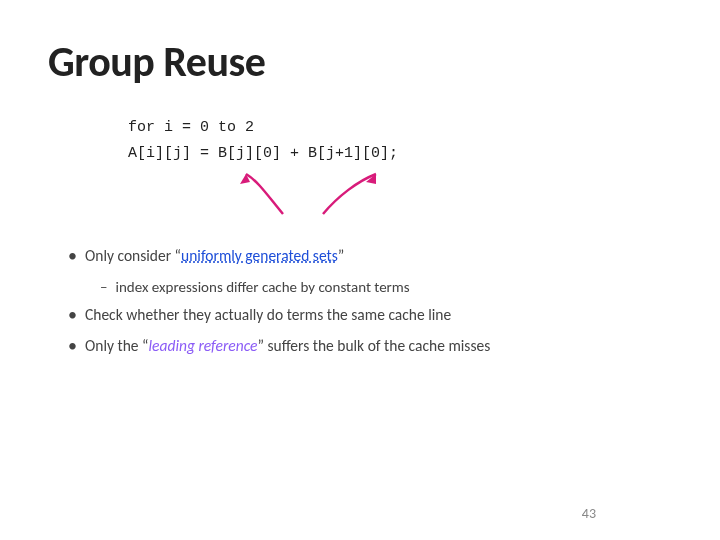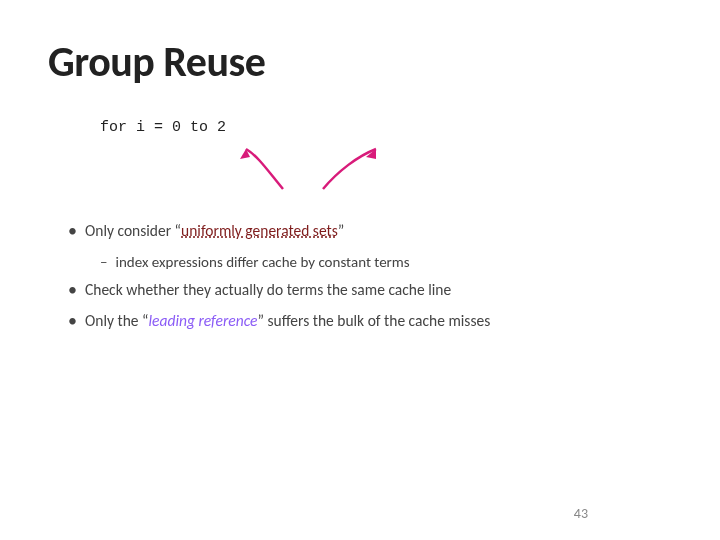--- a/index.html
+++ b/index.html
@@ -27,21 +27,21 @@
       color: #222222;
       margin-bottom: 28px;
       letter-spacing: -0.5px;
     }
 
     .code-block {
       font-family: 'Courier New', Courier, monospace;
       font-size: 15px;
       color: #222222;
       line-height: 1.7;
-      margin-left: 52px;
+      margin-left: 80px;
       margin-bottom: 10px;
       position: relative;
     }
 
     .arrows-container {
       position: relative;
       height: 50px;
       margin-left: 80px;
       margin-bottom: 18px;
     }
@@ -72,21 +72,21 @@
       font-size: 18px;
       line-height: 1.4;
       flex-shrink: 0;
     }
 
     .bullet-text {
       flex: 1;
     }
 
     .highlight-green {
-      color: #7f1d1d;
+      color: #1d4ed8;
       text-decoration: underline;
       text-decoration-style: dotted;
       text-align: center;
     }
 
     .highlight-pink {
       color: #8b5cf6;
       font-style: italic;
     }
 
@@ -100,34 +100,35 @@
       gap: 8px;
     }
 
     .sub-dash {
       color: #444444;
     }
 
     .page-number {
       position: absolute;
       bottom: 18px;
-      right: 56px;
+      right: 48px;
       font-size: 14px;
       color: #888888;
     }
   </style>
 </head>
 <body>
 
 <div class="slide">
 
   <h1 class="title">Group Reuse</h1>
 
   <div class="code-block">
     <div>for i = 0 to 2</div>
+    <div>    A[i][j] = B[j][0] + B[j+1][0];</div>
   </div>
 
   <div class="arrows-container">
     <svg class="arrow-svg" width="400" height="55" viewBox="0 0 400 55">
 
       <path d="M 155 48 C 140 30 130 15 118 8" stroke="#d81b7a" stroke-width="2.5" fill="none"></path>
       <polygon points="118,8 112,18 122,16" fill="#d81b7a"></polygon>
 
       <path d="M 195 48 C 210 30 230 15 248 8" stroke="#d81b7a" stroke-width="2.5" fill="none"></path>
       <polygon points="248,8 238,16 248,18" fill="#d81b7a"></polygon>

